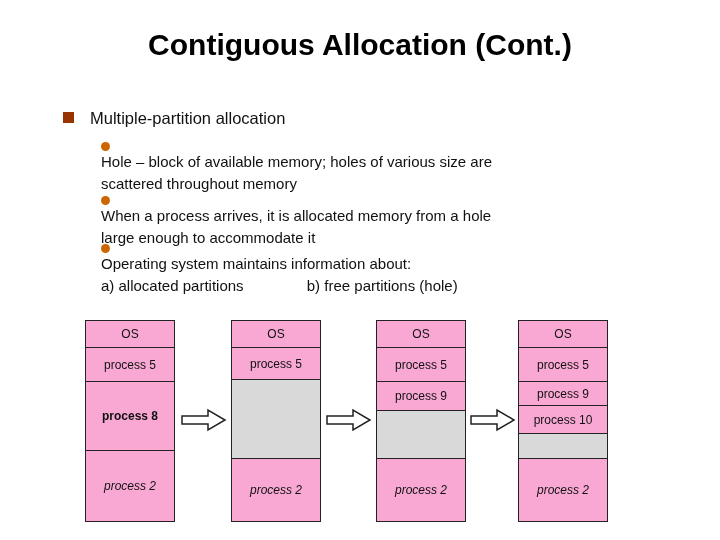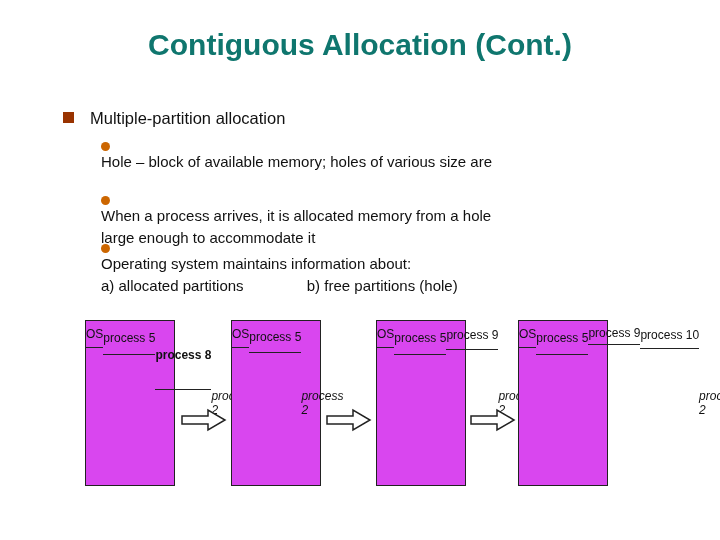--- a/index.html
+++ b/index.html
@@ -18,23 +18,23 @@
   
   .sub{position:absolute;left:101px;display:flex;align-items:flex-start;width:580px;flex-direction:column;}
   .dot{width:9px;height:9px;border-radius:50%;margin-top:6px;margin-right:18px;flex:none;}
   .sub .txt{font-size:15px;line-height:22px;}
   .sub1{top:136px;}
   .sub2{top:190px;}
   .sub3{top:238px;}
   .part-b{margin-left:20px;padding-left:39px;}
   
   .memcol{
-    position:absolute;top:320px;width:90px;height:166px;
-    border:1px solid #222;background:#d946ef;box-sizing:border-box;
-    display:flex;flex-direction:row;
+    position:absolute;top:320px;width:90px;height:202px;
+    border:1px solid #222;background:#f9a8d4;box-sizing:border-box;
+    display:flex;flex-direction:column;
   }
   .seg{
     box-sizing:border-box;border-bottom:1px solid #222;
     display:flex;align-items:center;justify-content:center;
     font-size:12px;color:#111;flex:none;
   }
   .seg.last{border-bottom:none;flex:1;font-style:italic;}
   .col1{left:85px;}
   .col2{left:231px;}
   .col3{left:376px;}
@@ -42,31 +42,32 @@
   .arrow{position:absolute;top:408px;width:46px;height:24px;}
   .a1{left:181px;}
   .a2{left:326px;}
   .a3{left:470px;}
 </style>
 </head>
 <body>
 
 <div class="slide">
 
-  <div class="title" style="color: #0f766e;">Contiguous Allocation (Cont.)</div>
+  <div class="title" style="color: #000000;">Contiguous Allocation (Cont.)</div>
 
   <div class="b1">
     <span class="sq" style="background: rgb(153, 51, 0);"></span>
     <span class="txt">Multiple-partition allocation</span>
   </div>
 
   <div class="sub sub1">
     <span class="dot" style="background: rgb(204, 102, 0);"></span>
     <span class="txt">
       <span>Hole – block of available memory; holes of various size are</span><br>
+      <span>scattered throughout memory</span>
     </span>
   </div>
 
   <div class="sub sub2">
     <span class="dot" style="background: rgb(204, 102, 0);"></span>
     <span class="txt">
       <span>When a process arrives, it is allocated memory from a hole</span><br>
       <span>large enough to accommodate it</span>
     </span>
   </div>

